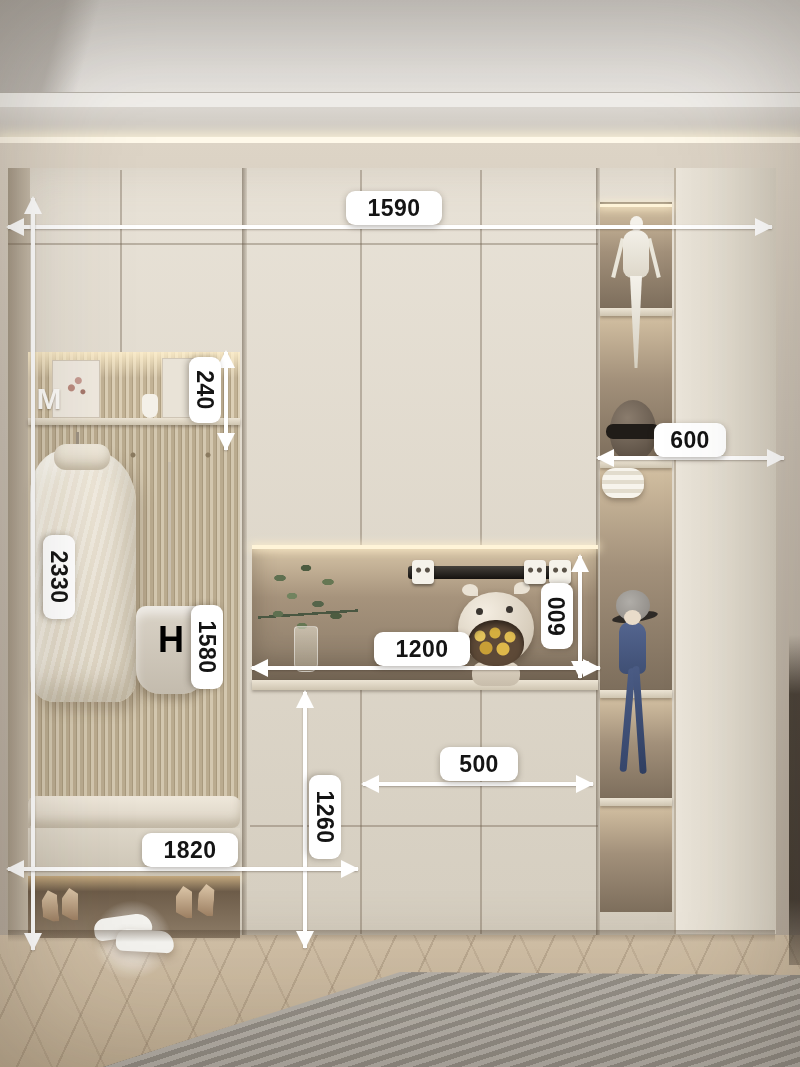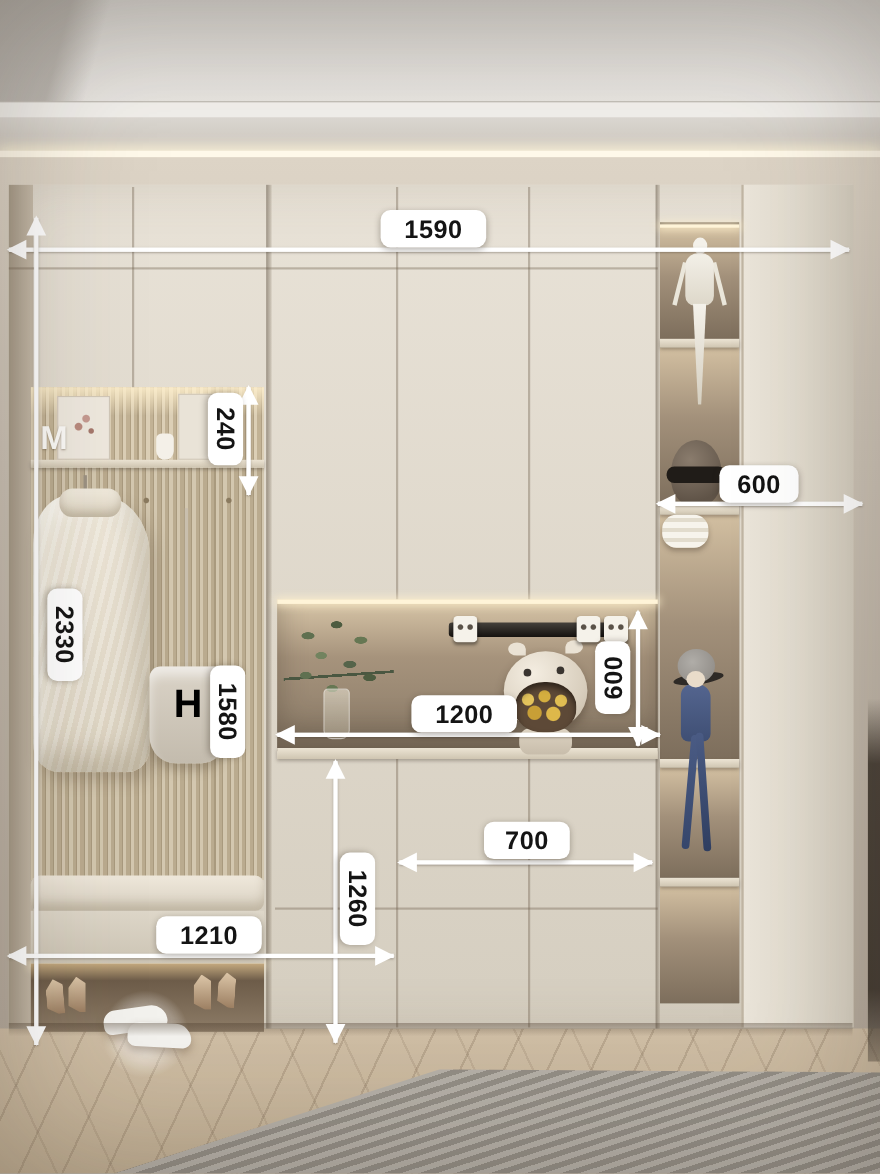--- a/index.html
+++ b/index.html
@@ -245,27 +245,27 @@
   <div class="dlabel" style="left:374px;top:632px;width:96px;height:34px;">1200</div>
 
   <div class="dline dlv" style="left:578px;top:556px;height:122px;"></div>
   <div class="arr u" style="left:571px;top:554px;"></div>
   <div class="arr d" style="left:571px;top:661px;"></div>
   <div class="dlabel rm90" style="left:524px;top:600px;width:66px;height:32px;">600</div>
 
   <div class="dline dlh" style="left:363px;top:782px;width:230px;"></div>
   <div class="arr l" style="left:361px;top:775px;"></div>
   <div class="arr r" style="left:576px;top:775px;"></div>
-  <div class="dlabel" style="left:440px;top:747px;width:78px;height:34px;">700</div>
+  <div class="dlabel" style="left:440px;top:747px;width:78px;height:34px;">500</div>
 
   <div class="dline dlv" style="left:303px;top:692px;height:256px;"></div>
   <div class="arr u" style="left:296px;top:690px;"></div>
   <div class="arr d" style="left:296px;top:931px;"></div>
   <div class="dlabel r90" style="left:283px;top:801px;width:84px;height:32px;">1260</div>
 
   <div class="dline dlh" style="left:8px;top:867px;width:350px;"></div>
   <div class="arr l" style="left:6px;top:860px;"></div>
   <div class="arr r" style="left:341px;top:860px;"></div>
-  <div class="dlabel" style="left:142px;top:833px;width:96px;height:34px;">1210</div>
+  <div class="dlabel" style="left:142px;top:833px;width:96px;height:34px;">1820</div>
 
   <div class="abs" style="left:0;top:0;width:800px;height:1067px;z-index:45;pointer-events:none;
               box-shadow:inset 0 0 130px rgba(60,50,40,.28);"></div>
 </div>
 
 </body></html>

